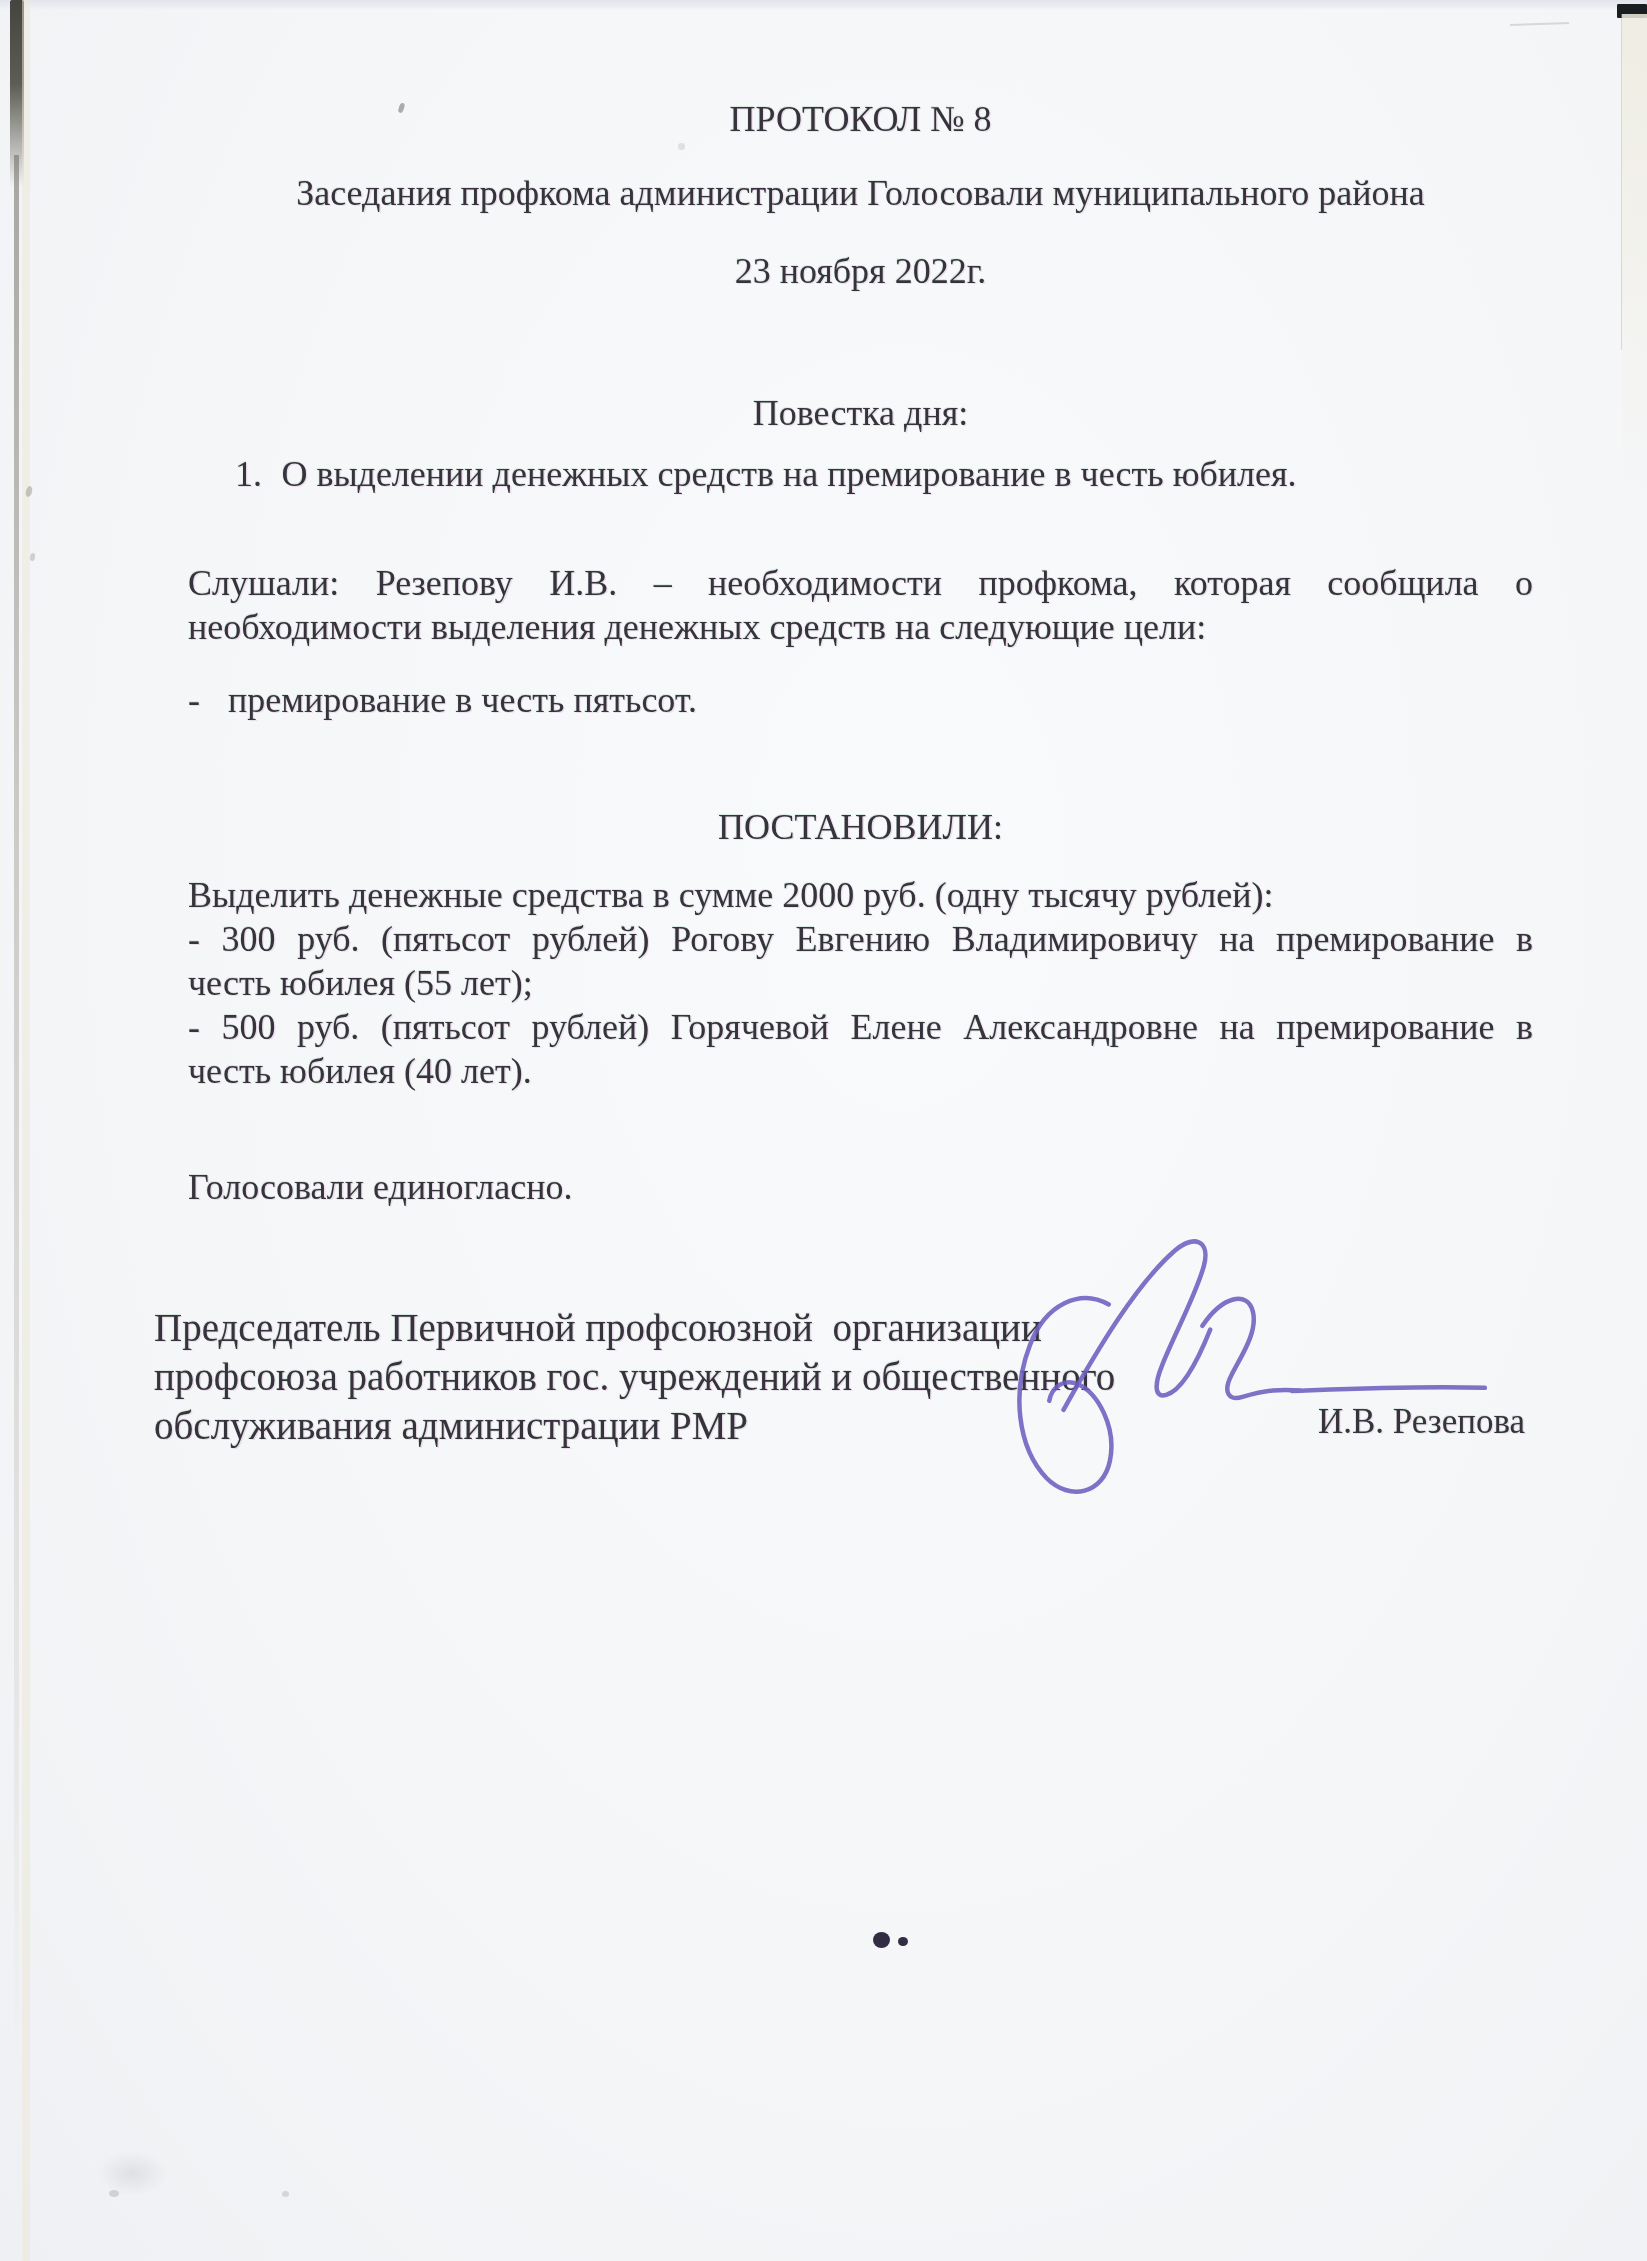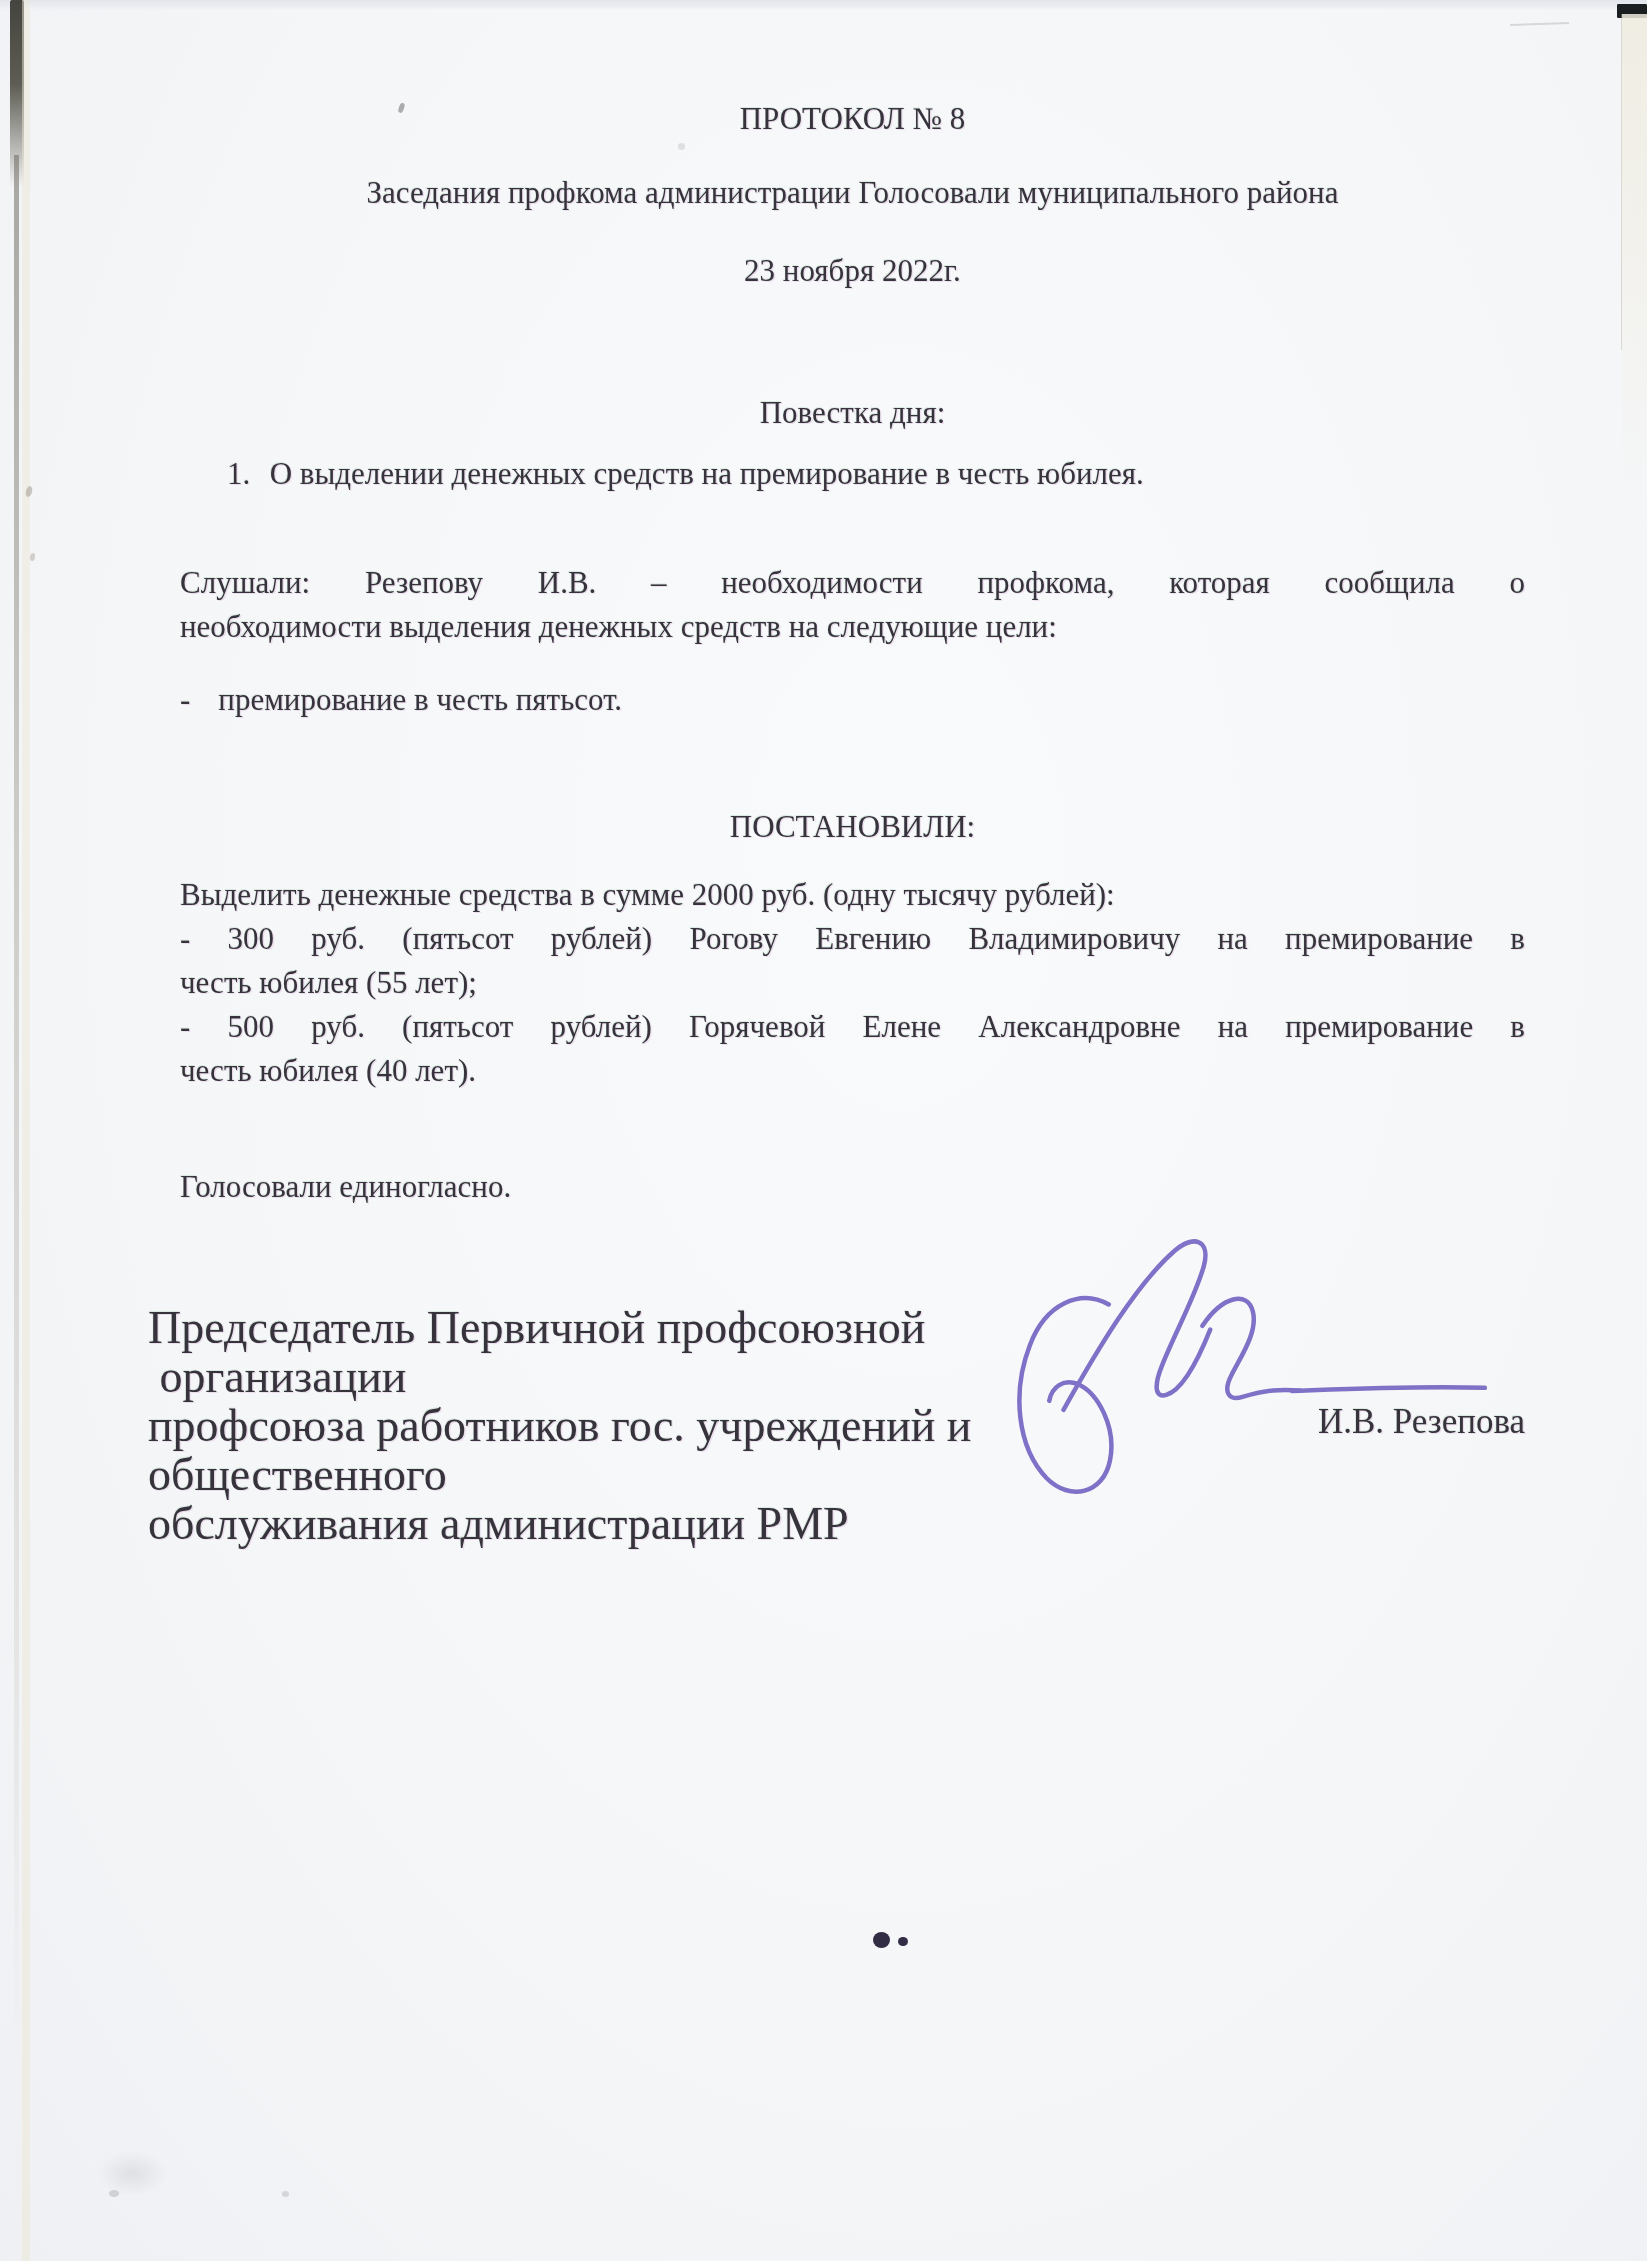--- a/index.html
+++ b/index.html
@@ -4,21 +4,21 @@
 <style>
   html,body { margin:0; padding:0; background:#e9eaec; }
   .page {
     position:relative; width:1647px; height:2261px; overflow:hidden;
     background:#f6f7f9;
     background-image: radial-gradient(ellipse at 55% 38%, #f9fafc 0%, #f5f6f8 62%, #eff0f3 100%);
     font-family:"Liberation Serif","DejaVu Serif",serif;
     color:#36333c;
   }
   .txt { text-shadow: 1.3px 1.3px 0 rgba(198,130,192,0.22), -0.6px -1.3px 0 rgba(112,184,132,0.22); }
-  .block { position:absolute; left:180px; width:1345px; font-size:31px; line-height:44px; color:#36333c; }
+  .block { position:absolute; left:188px; width:1345px; font-size:36px; line-height:44px; color:#36333c; }
   .center { text-align:center; }
   .rightal { text-align:center; }
   .jline { text-align:justify; text-align-last:justify; }
   .num { display:inline-block; margin-right:19.4px; }
   .dash { display:inline-block; margin-right:28px; }
 
   
   .top-band { position:absolute; left:0; top:0; width:1647px; height:10.3px;
     background:linear-gradient(180deg,#e2e5eb 0%, #eceef3 70%, rgba(246,247,249,0) 100%); }
   .left-dark { position:absolute; left:10.3px; top:0; width:13.6px; height:187px;
@@ -31,21 +31,21 @@
   .tr-black { position:absolute; left:1617px; top:3.9px; width:30px; height:14px; background:#1b1e20; border-radius:1.3px; }
   .right-strip { position:absolute; left:1622px; top:14px; width:24.5px; height:491px;
     background:linear-gradient(180deg,#efecdf 0%, rgba(239,236,223,0) 100%); opacity:0.85; }
   .right-hairline { position:absolute; left:1621px; top:14px; width:1.3px; height:336px; background:rgba(178,172,156,0.4); }
   .tr-grayline { position:absolute; left:1510px; top:23px; width:59px; height:1.9px; background:rgba(160,160,160,0.35); transform:rotate(-2deg); }
   .speck { position:absolute; border-radius:50%; }
   .ink-dot { position:absolute; border-radius:50%; background:#332c45; }
   .blotch { position:absolute; left:97px; top:2151px; width:71px; height:45px; border-radius:50%;
     background:radial-gradient(ellipse, rgba(175,178,184,0.28) 0%, rgba(175,178,184,0) 70%); }
 
-  .sig-block { position:absolute; left:148px; top:1303px; width:1008px; font-size:46px; line-height:49px; }
+  .sig-block { position:absolute; left:154px; top:1303px; width:1008px; font-size:39px; line-height:49px; }
   .signer { position:absolute; left:180px; top:1400px; width:1345px; font-size:35px; line-height:44px; text-align:right; }
   .signature-svg { position:absolute; left:995px; top:1221px; width:517px; height:291px; }
 </style>
 </head>
 <body>
 
 <div class="page">
 
   <div class="top-band"></div>
   <div class="left-dark"></div>

